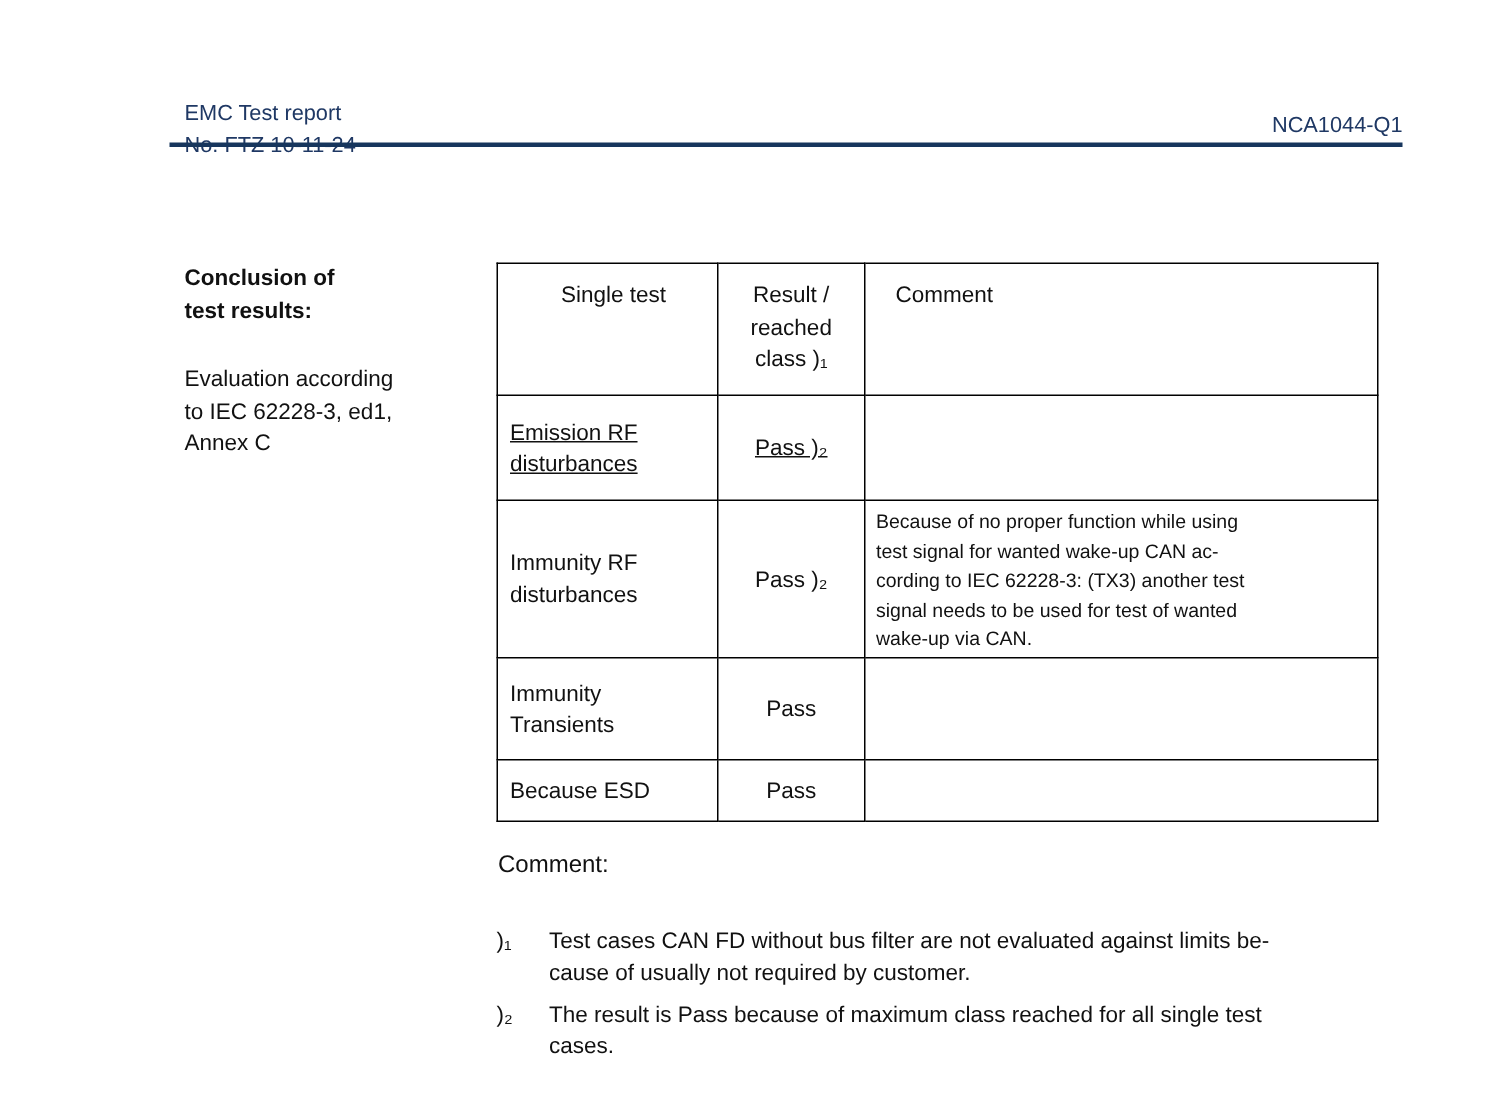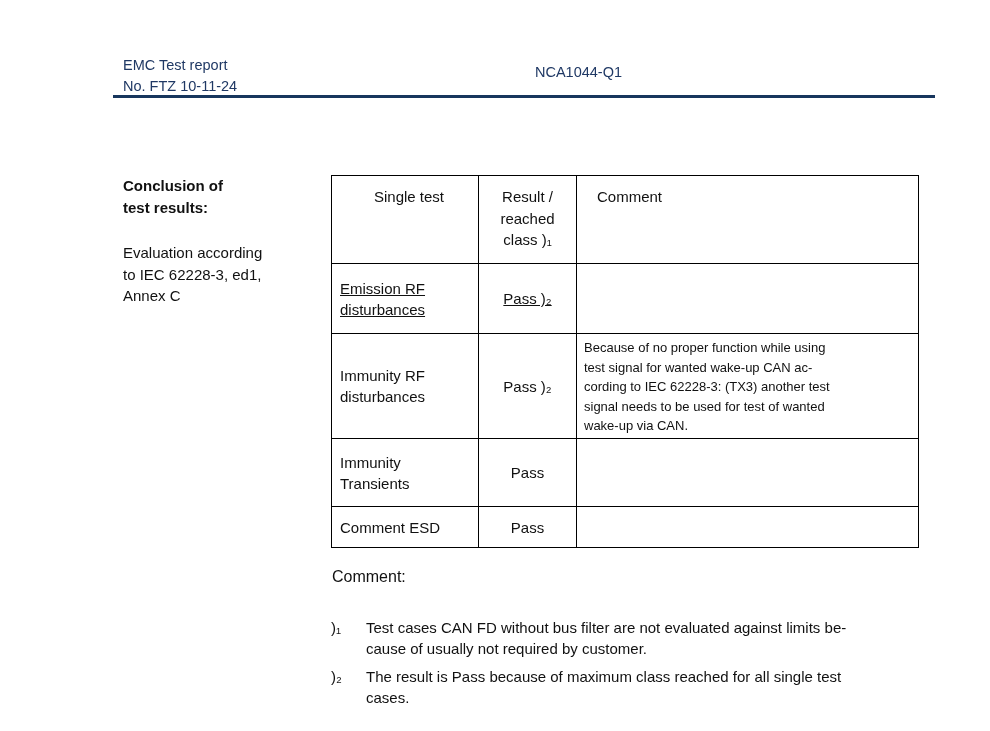--- a/index.html
+++ b/index.html
@@ -6,25 +6,25 @@
   * { box-sizing:border-box; }
   body { margin:0; background:#ffffff; }
   .page {
     position:relative; width:990px; height:731px; background:#ffffff;
     font-family:"Liberation Sans", sans-serif; color:var(--ink); overflow:hidden;
   }
   .pre { white-space:pre-line; }
 
   
   .report-header-left {
-    position:absolute; left:123px; top:55px;
+    position:absolute; left:123px; top:66px;
     font-size:14.5px; line-height:21px; color:var(--navy);
   }
   .doc-code {
-    position:absolute; left:535px; top:64px; width:400px; 
+    position:absolute; left:535px; top:76px; width:400px; text-align:right;
     font-size:14.5px; color:var(--navy);
   }
   .header-rule {
     position:absolute; left:113px; top:95px; width:822px; height:3px;
     background:var(--rule);
   }
 
   
   .section-heading {
     position:absolute; left:114px; top:128px;
@@ -121,21 +121,21 @@
 signal needs to be used for test of wanted
 wake-up via CAN.</td>
     </tr>
     <tr class="r3">
       <td class="cell-test pre">Immunity
 Transients</td>
       <td class="cell-result">Pass</td>
       <td class="cell-comment pre"></td>
     </tr>
     <tr class="r4">
-      <td class="cell-test pre">Comment ESD</td>
+      <td class="cell-test pre">Because ESD</td>
       <td class="cell-result">Pass</td>
       <td class="cell-comment pre"></td>
     </tr>
   </tbody>
     </table>
 
   <div class="comment-label">Comment:</div>
 
   <div class="footnotes">
     <div class="footnote">

